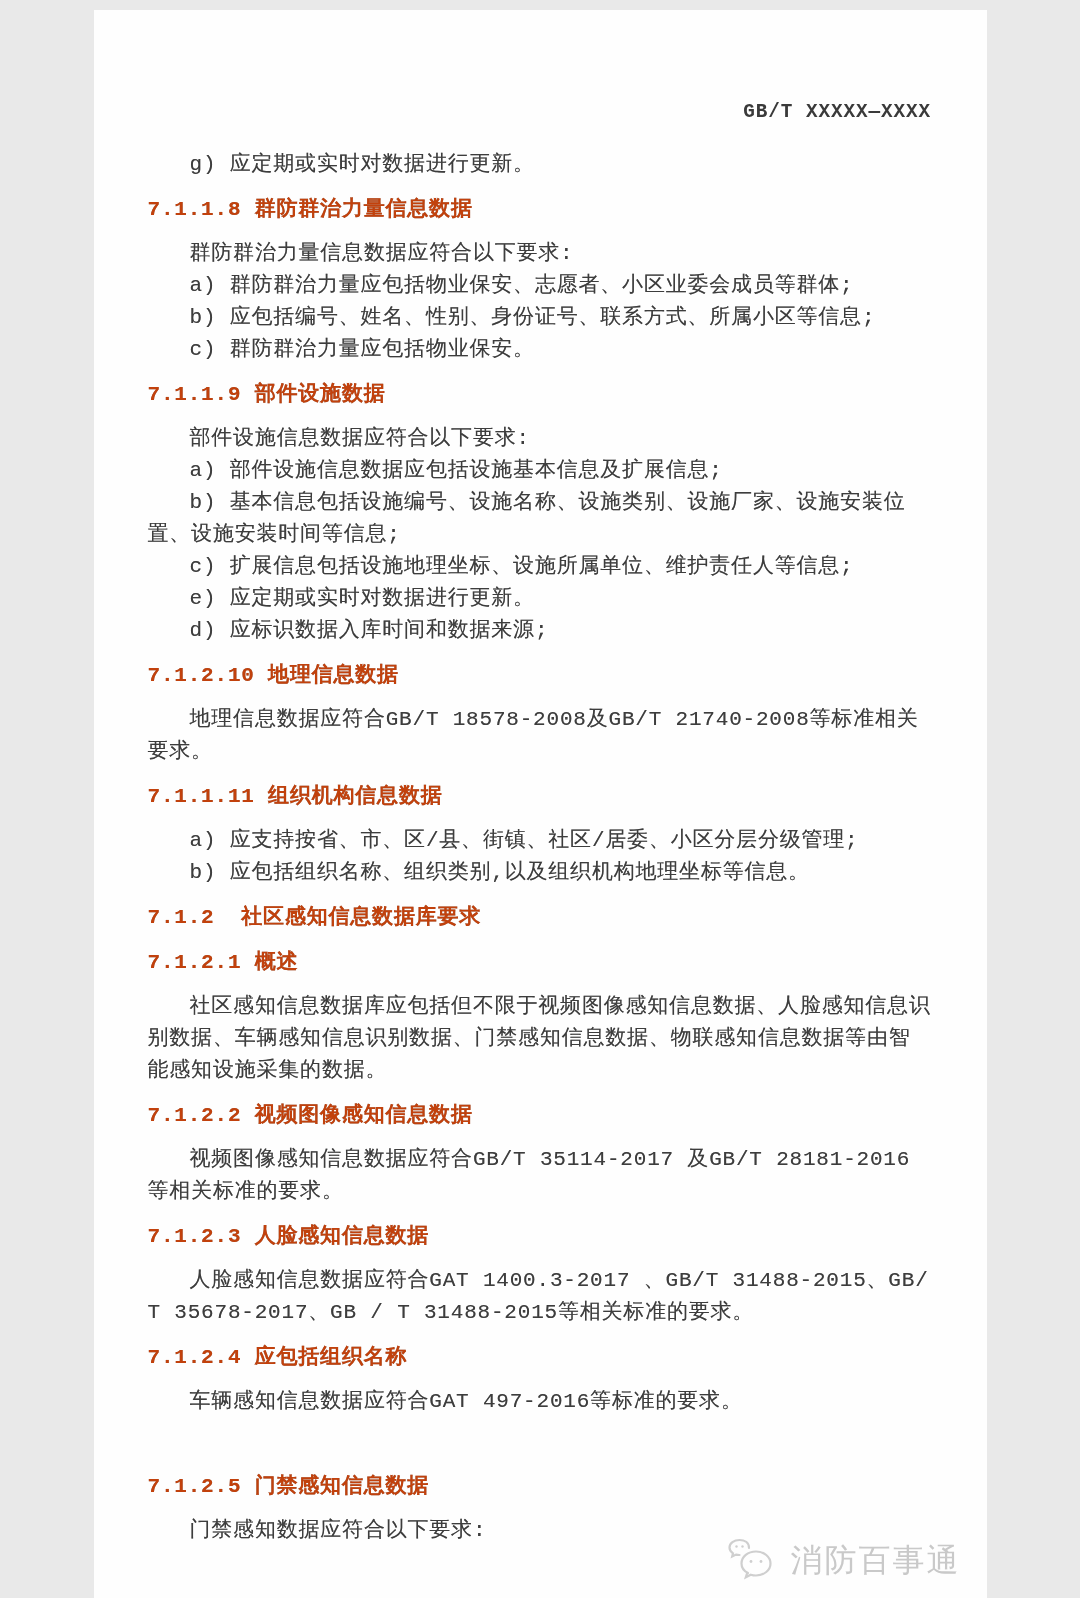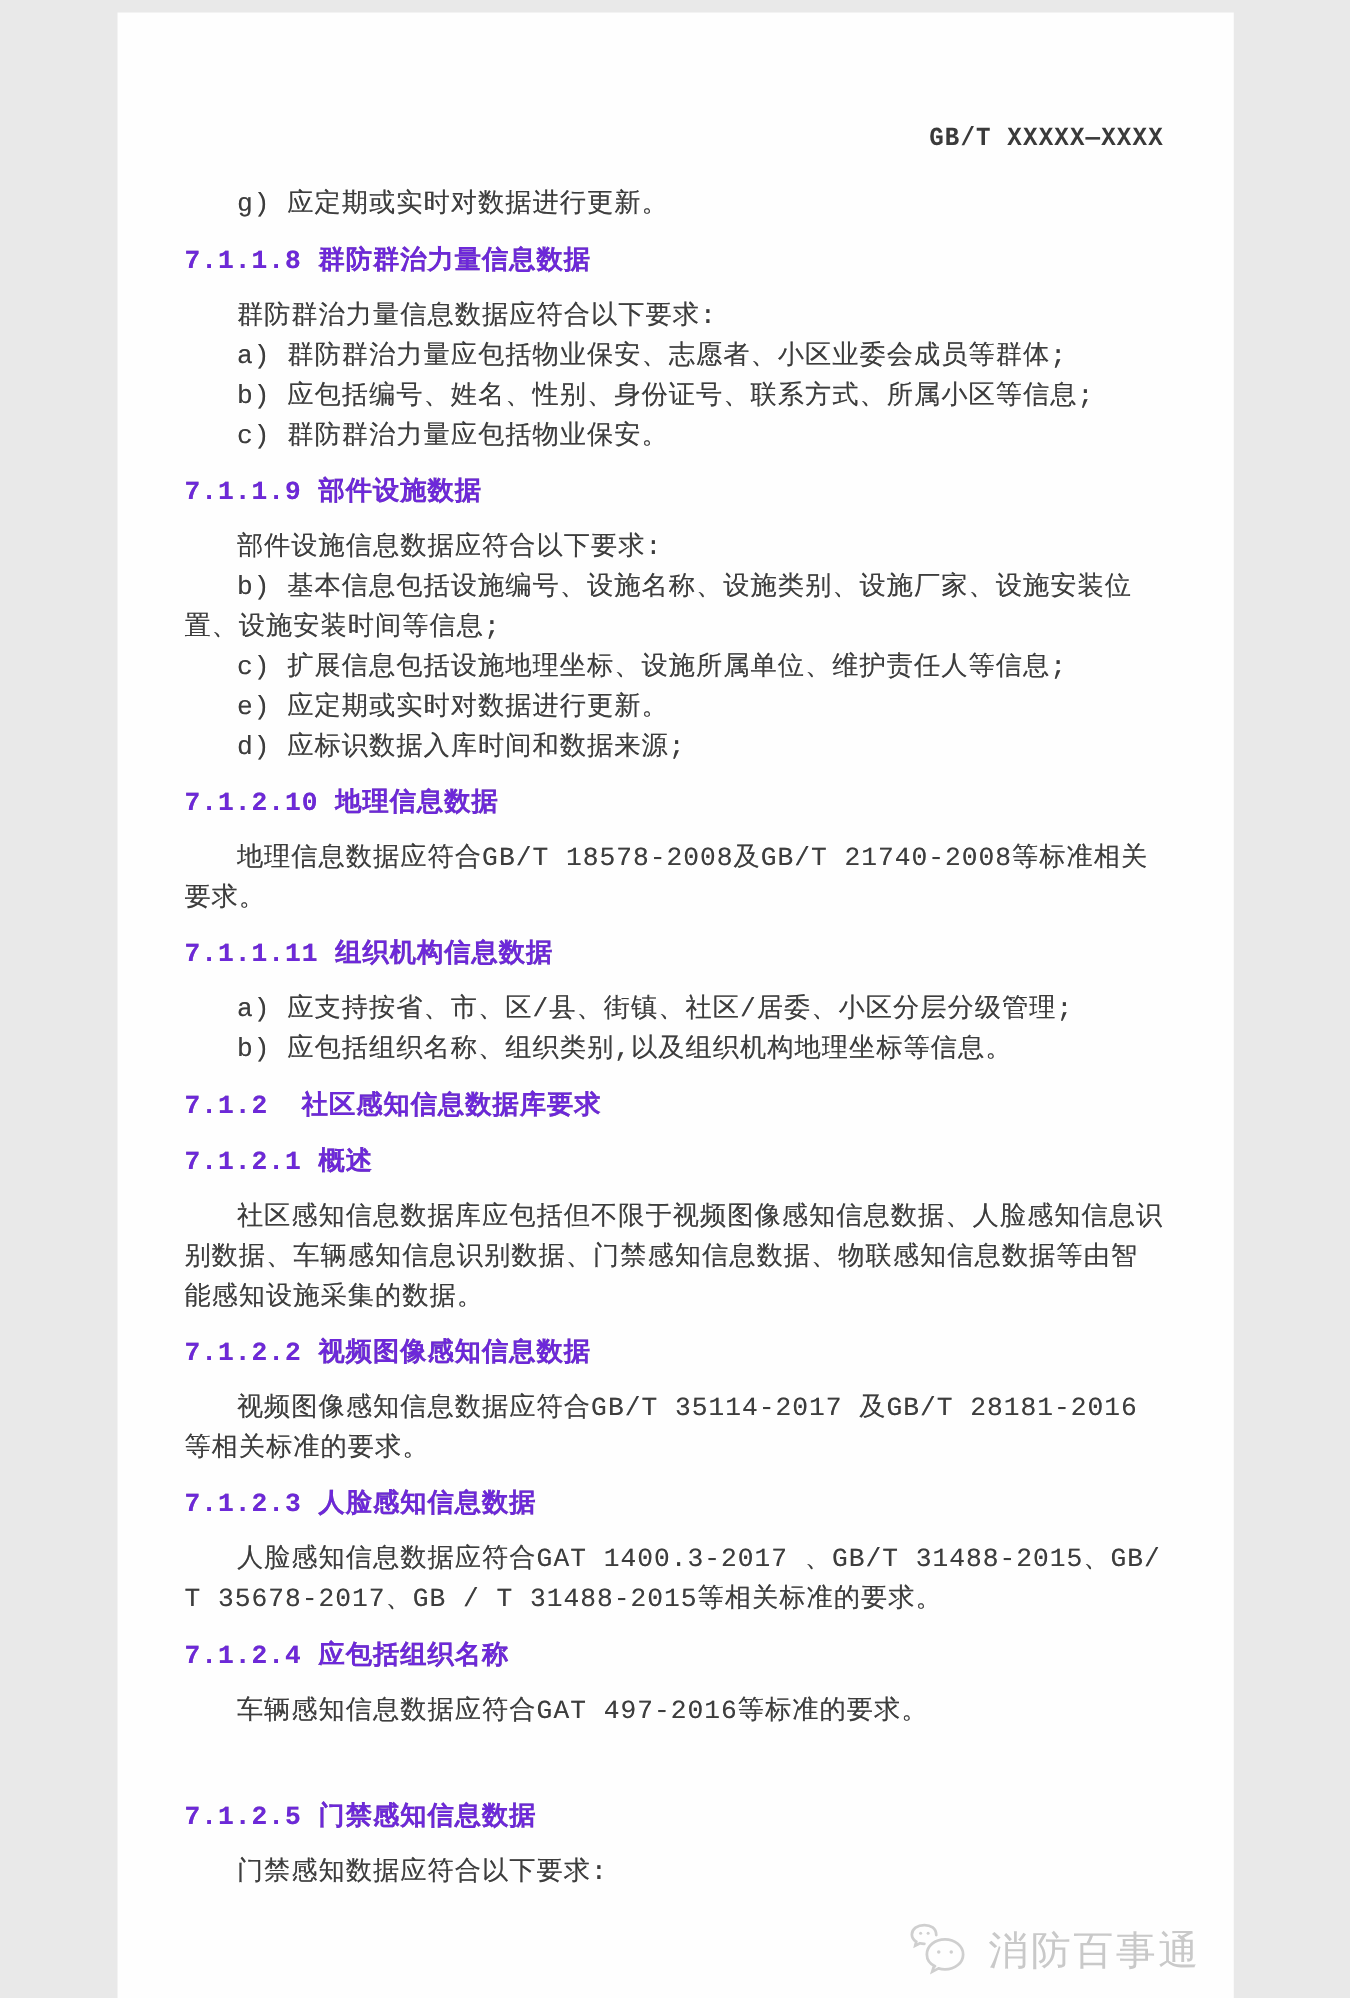--- a/index.html
+++ b/index.html
@@ -36,21 +36,21 @@
     font-size: 21px;
     line-height: 32px;
     letter-spacing: 0.8px;
     white-space: pre-wrap;
     word-break: break-all;
     text-shadow: 0 0 0.4px rgba(70,70,70,0.55);
   }
   .paragraph, .list-item { text-indent: 2em; }
   .heading {
     font-weight: bold;
-    color: #6d28d9;
+    color: #c2410c;
     margin-top: 13px;
     margin-bottom: 12px;
   }
   .extra-gap { margin-top: 53px; }
   .watermark {
     position: absolute;
     right: 26px;
     bottom: 24px;
     display: flex;
     align-items: center;
@@ -71,20 +71,21 @@
 
   <div class="doc-body">
       <p class="block list-item">g) 应定期或实时对数据进行更新。</p>
       <p class="block heading">7.1.1.8 群防群治力量信息数据</p>
       <p class="block paragraph">群防群治力量信息数据应符合以下要求:</p>
       <p class="block list-item">a) 群防群治力量应包括物业保安、志愿者、小区业委会成员等群体;</p>
       <p class="block list-item">b) 应包括编号、姓名、性别、身份证号、联系方式、所属小区等信息;</p>
       <p class="block list-item">c) 群防群治力量应包括物业保安。</p>
       <p class="block heading">7.1.1.9 部件设施数据</p>
       <p class="block paragraph">部件设施信息数据应符合以下要求:</p>
+      <p class="block list-item">a) 部件设施信息数据应包括设施基本信息及扩展信息;</p>
       <p class="block list-item">b) 基本信息包括设施编号、设施名称、设施类别、设施厂家、设施安装位置、设施安装时间等信息;</p>
       <p class="block list-item">c) 扩展信息包括设施地理坐标、设施所属单位、维护责任人等信息;</p>
       <p class="block list-item">e) 应定期或实时对数据进行更新。</p>
       <p class="block list-item">d) 应标识数据入库时间和数据来源;</p>
       <p class="block heading">7.1.2.10 地理信息数据</p>
       <p class="block paragraph">地理信息数据应符合GB/T 18578-2008及GB/T 21740-2008等标准相关要求。</p>
       <p class="block heading">7.1.1.11 组织机构信息数据</p>
       <p class="block list-item">a) 应支持按省、市、区/县、街镇、社区/居委、小区分层分级管理;</p>
       <p class="block list-item">b) 应包括组织名称、组织类别,以及组织机构地理坐标等信息。</p>
       <p class="block heading">7.1.2  社区感知信息数据库要求</p>

